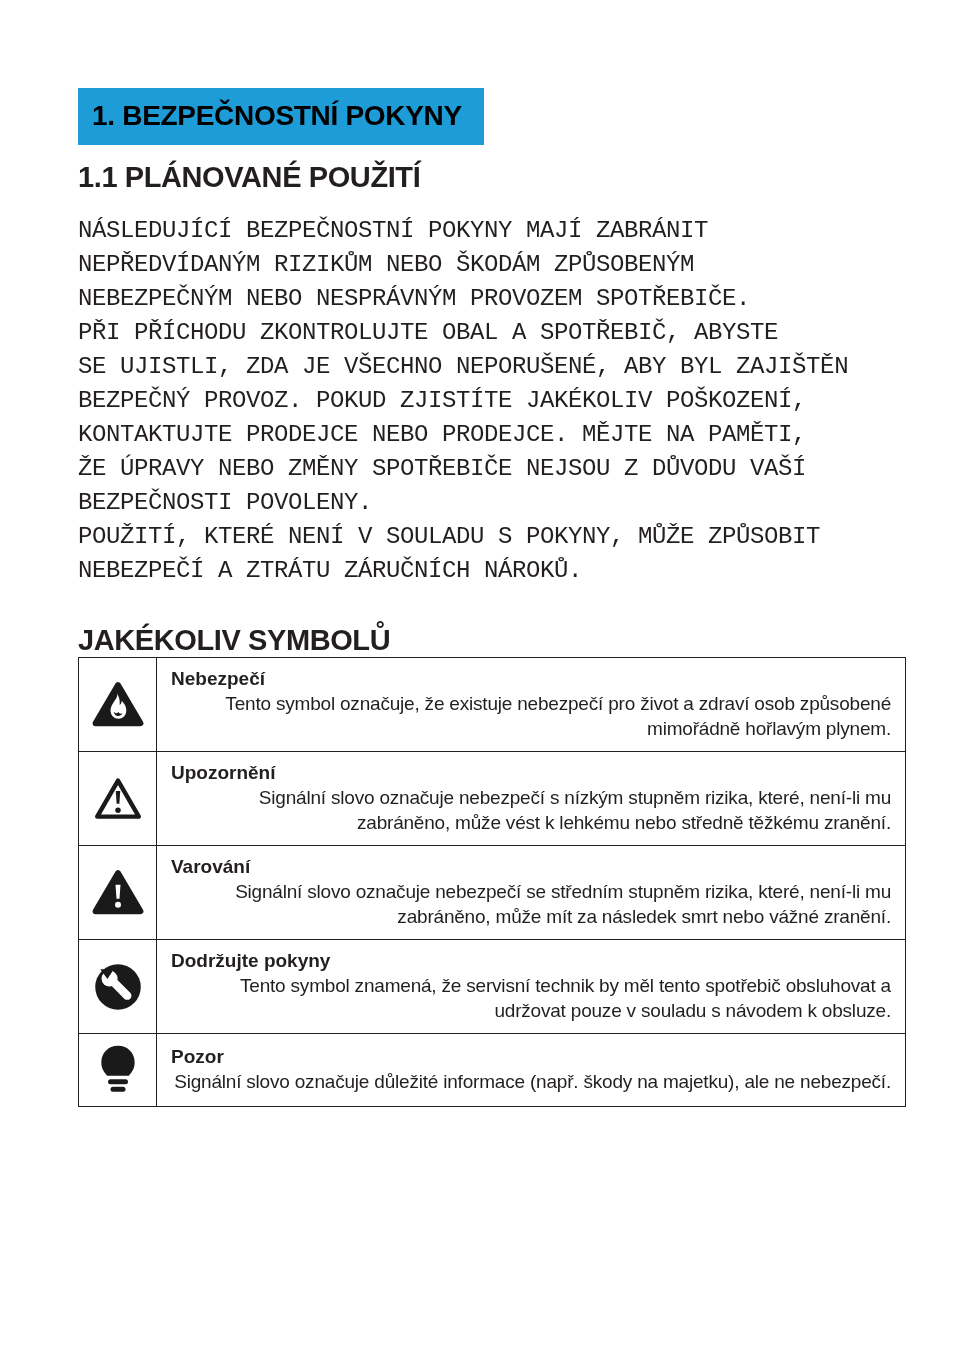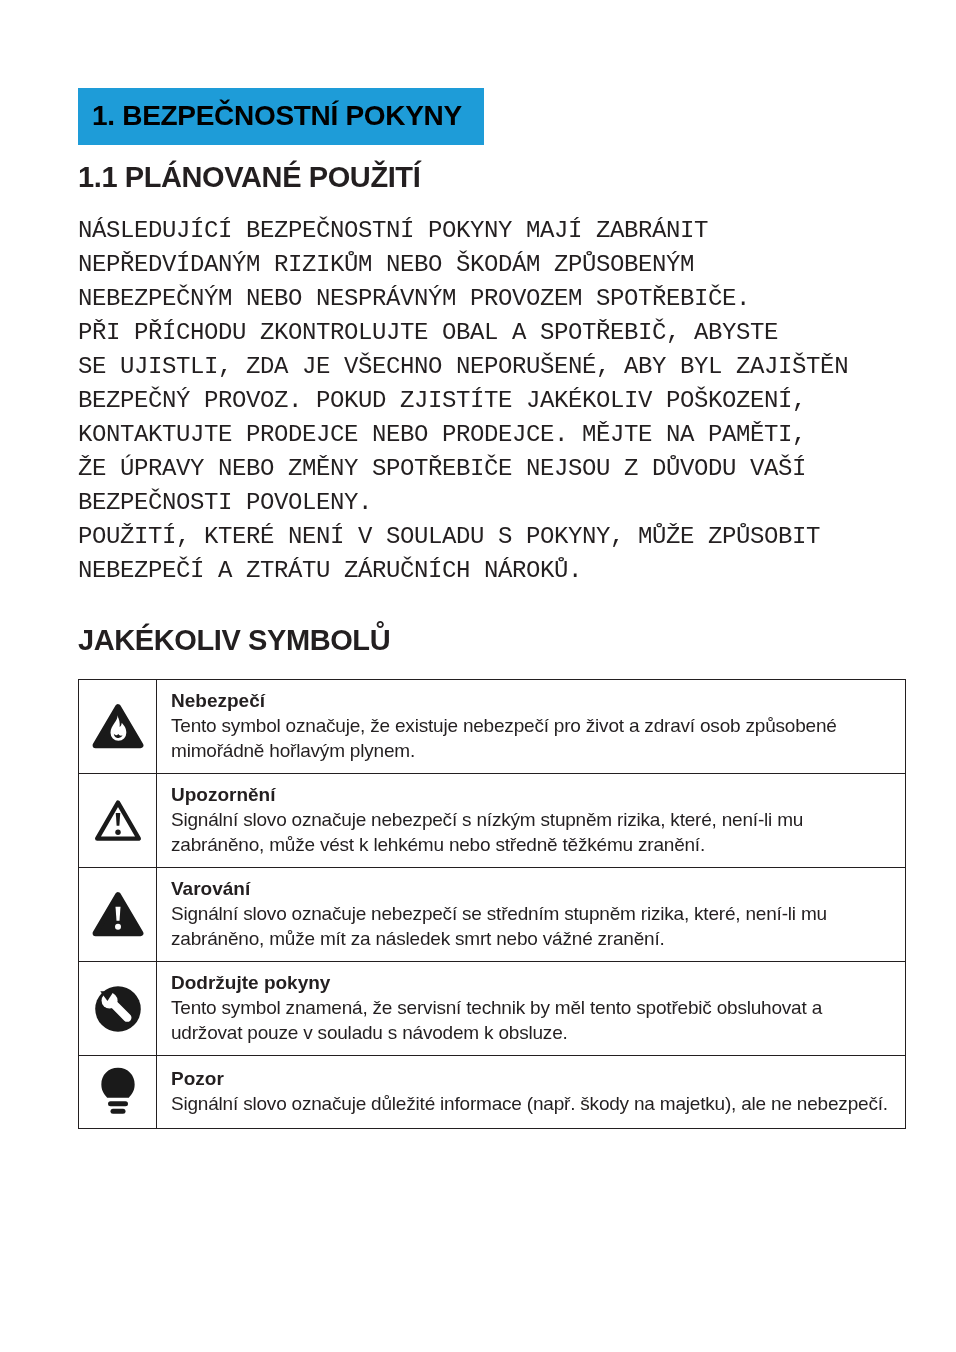--- a/index.html
+++ b/index.html
@@ -43,21 +43,20 @@
   }
 
   .symbols-title {
     margin-top: 36px;
     font-size: 29px;
     font-weight: bold;
     letter-spacing: -0.4px;
   }
 
   table.symbols {
-    margin-top: 22px;
     width: 828px;
     border-collapse: collapse;
   }
   table.symbols td {
     border: 1.6px solid #231f20;
     vertical-align: middle;
   }
   td.icon-cell {
     width: 78px;
     text-align: center;
@@ -68,20 +67,21 @@
   }
   .row-title {
     font-weight: bold;
     font-size: 19px;
     line-height: 25px;
   }
   .row-text {
     font-size: 19px;
     line-height: 25px;
     letter-spacing: -0.2px;
+    text-align: right;
   }
   .sym-icon svg { display: block; margin: 0 auto; }
 
   .closing-note {
     margin-top: 24px;
     width: 800px;
     font-size: 20px;
     line-height: 27px;
     letter-spacing: -0.2px;
   }

